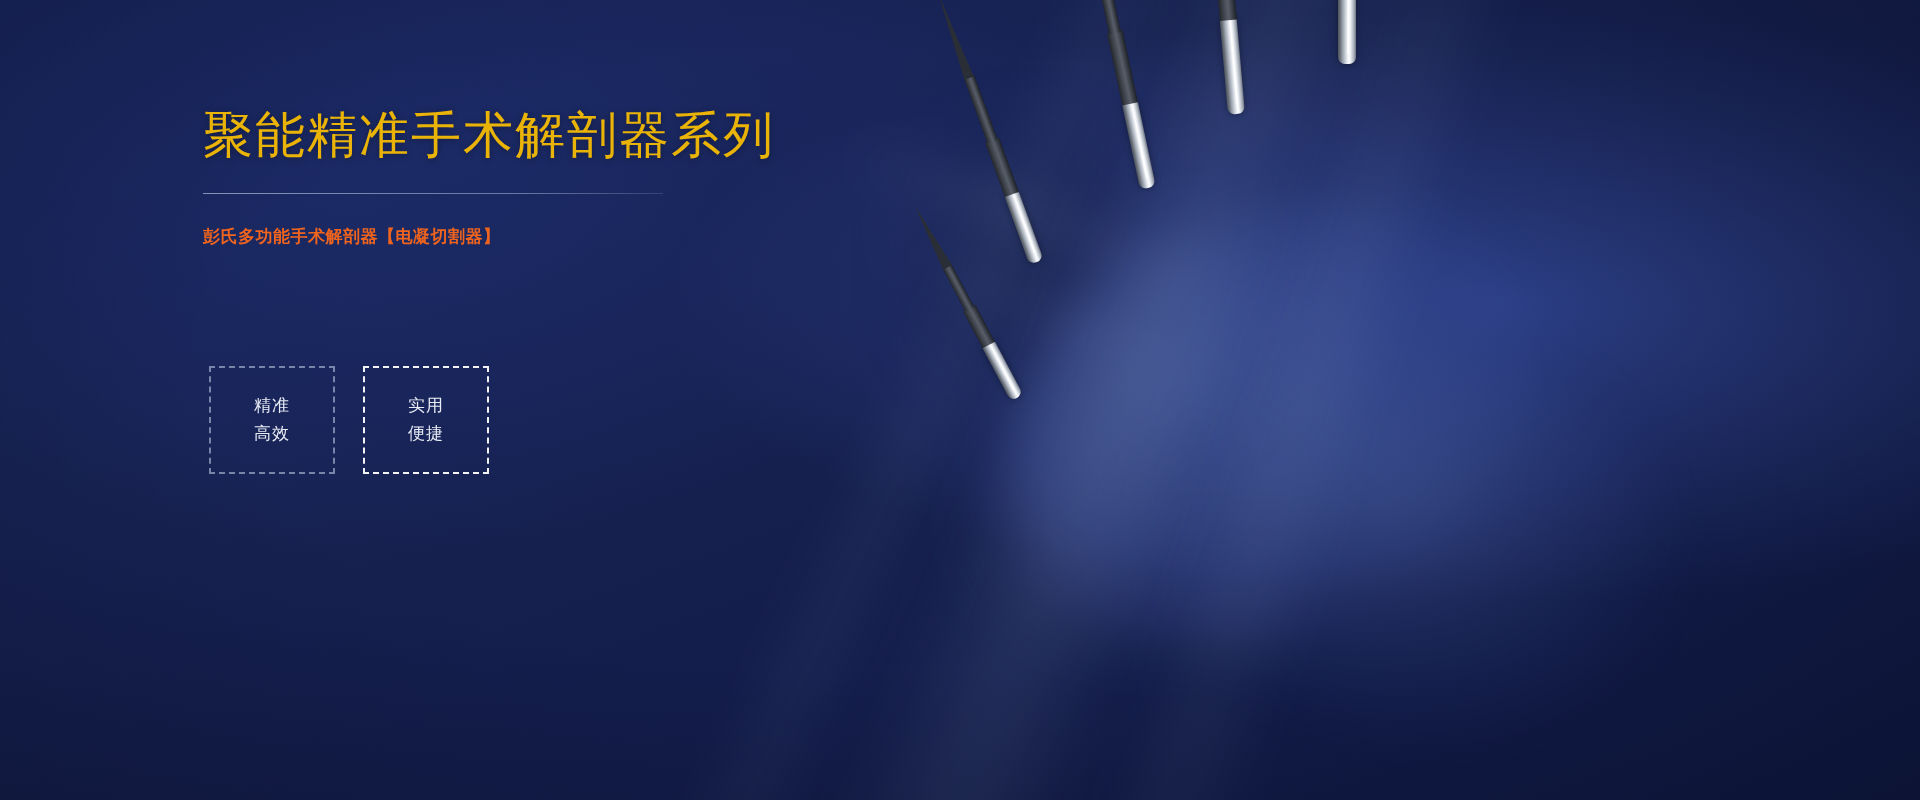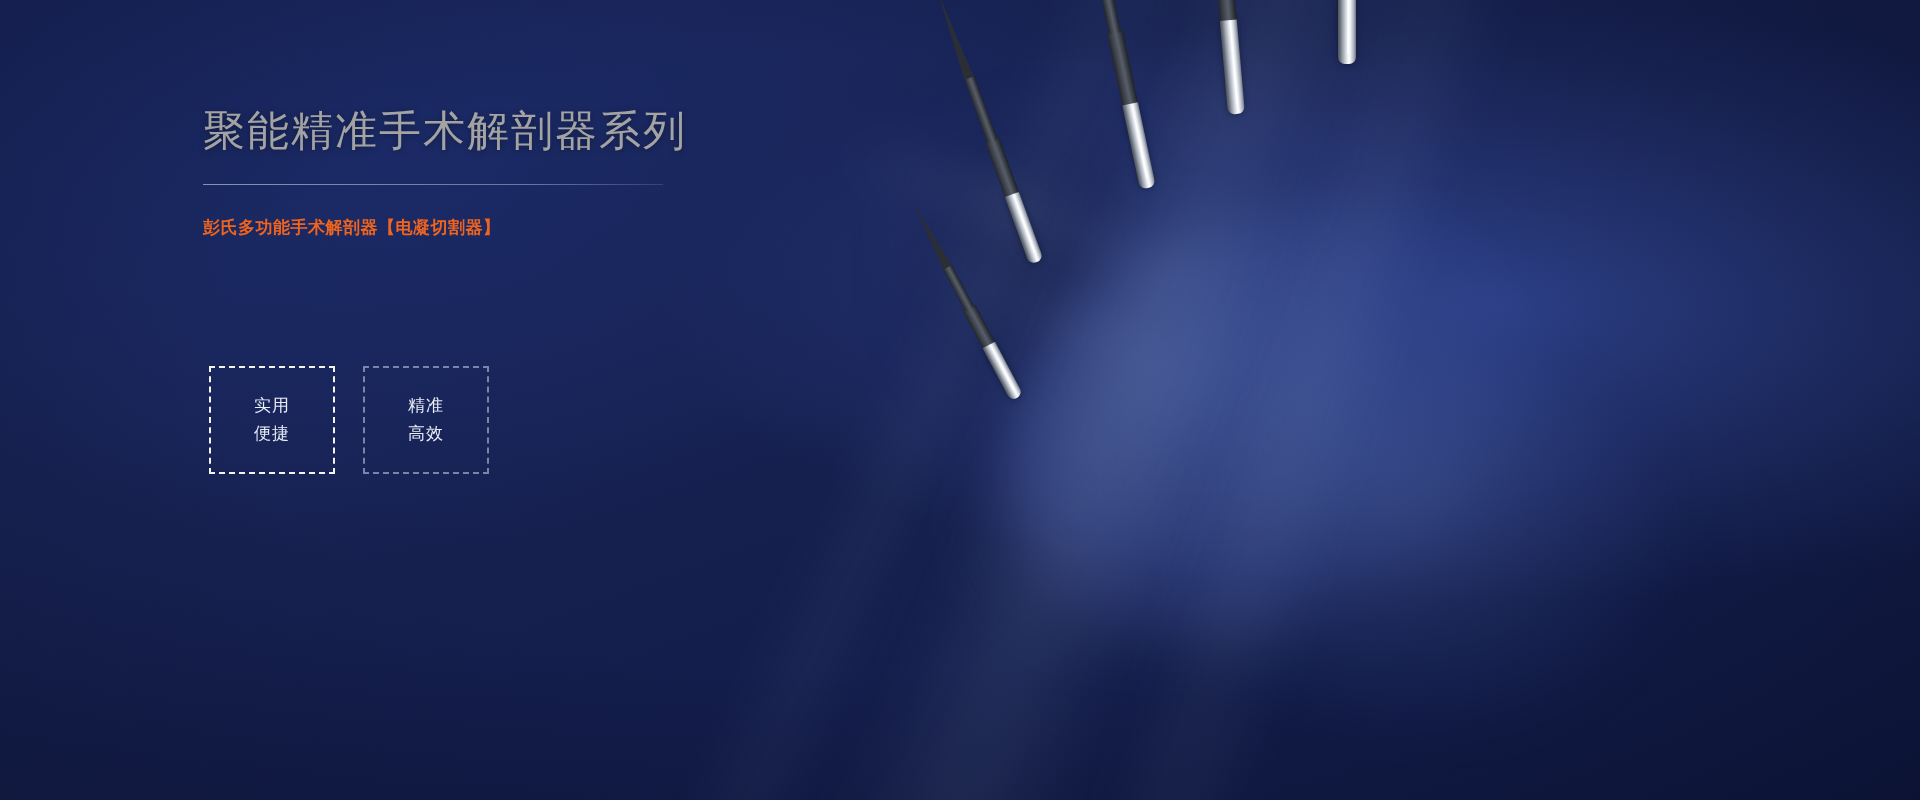--- a/index.html
+++ b/index.html
@@ -99,23 +99,23 @@
   .beam-3 { left: 880px;  top: -180px; width: 110px; height: 1150px; transform: rotate(25deg); opacity: 0.55; }
 
   
   .content {
     position: absolute;
     left: 203px;
     top: 108px;
     width: 700px;
   }
   .title-cn {
-    font-size: 42px;
+    font-size: 50px;
     line-height: 1.1;
-    color: #a3a3a3;
+    color: #eab308;
     letter-spacing: 2px;
     font-weight: 400;
     white-space: nowrap;
     text-shadow: 0 1px 6px rgba(0,0,0,0.35);
   }
   .title-en {
     margin-top: 14px;
     font-size: 39px;
     line-height: 1.1;
     color: #7d8cae;
@@ -271,23 +271,23 @@
 
   </div>
 
   <div class="content">
     <div class="title-cn">聚能精准手术解剖器系列</div>
     <div class="divider"></div>
     <div class="subtitle-cn">彭氏多功能手术解剖器【电凝切割器】</div>
   </div>
 
   <div class="features">
+    <div class="feature-box dim">
+      <span class="feature-line">精准</span>
+      <span class="feature-line">高效</span>
+    </div>
     <div class="feature-box bright">
       <span class="feature-line">实用</span>
       <span class="feature-line">便捷</span>
     </div>
-    <div class="feature-box dim">
-      <span class="feature-line">精准</span>
-      <span class="feature-line">高效</span>
-    </div>
   </div>
 
 </div>
 
 </body></html>

